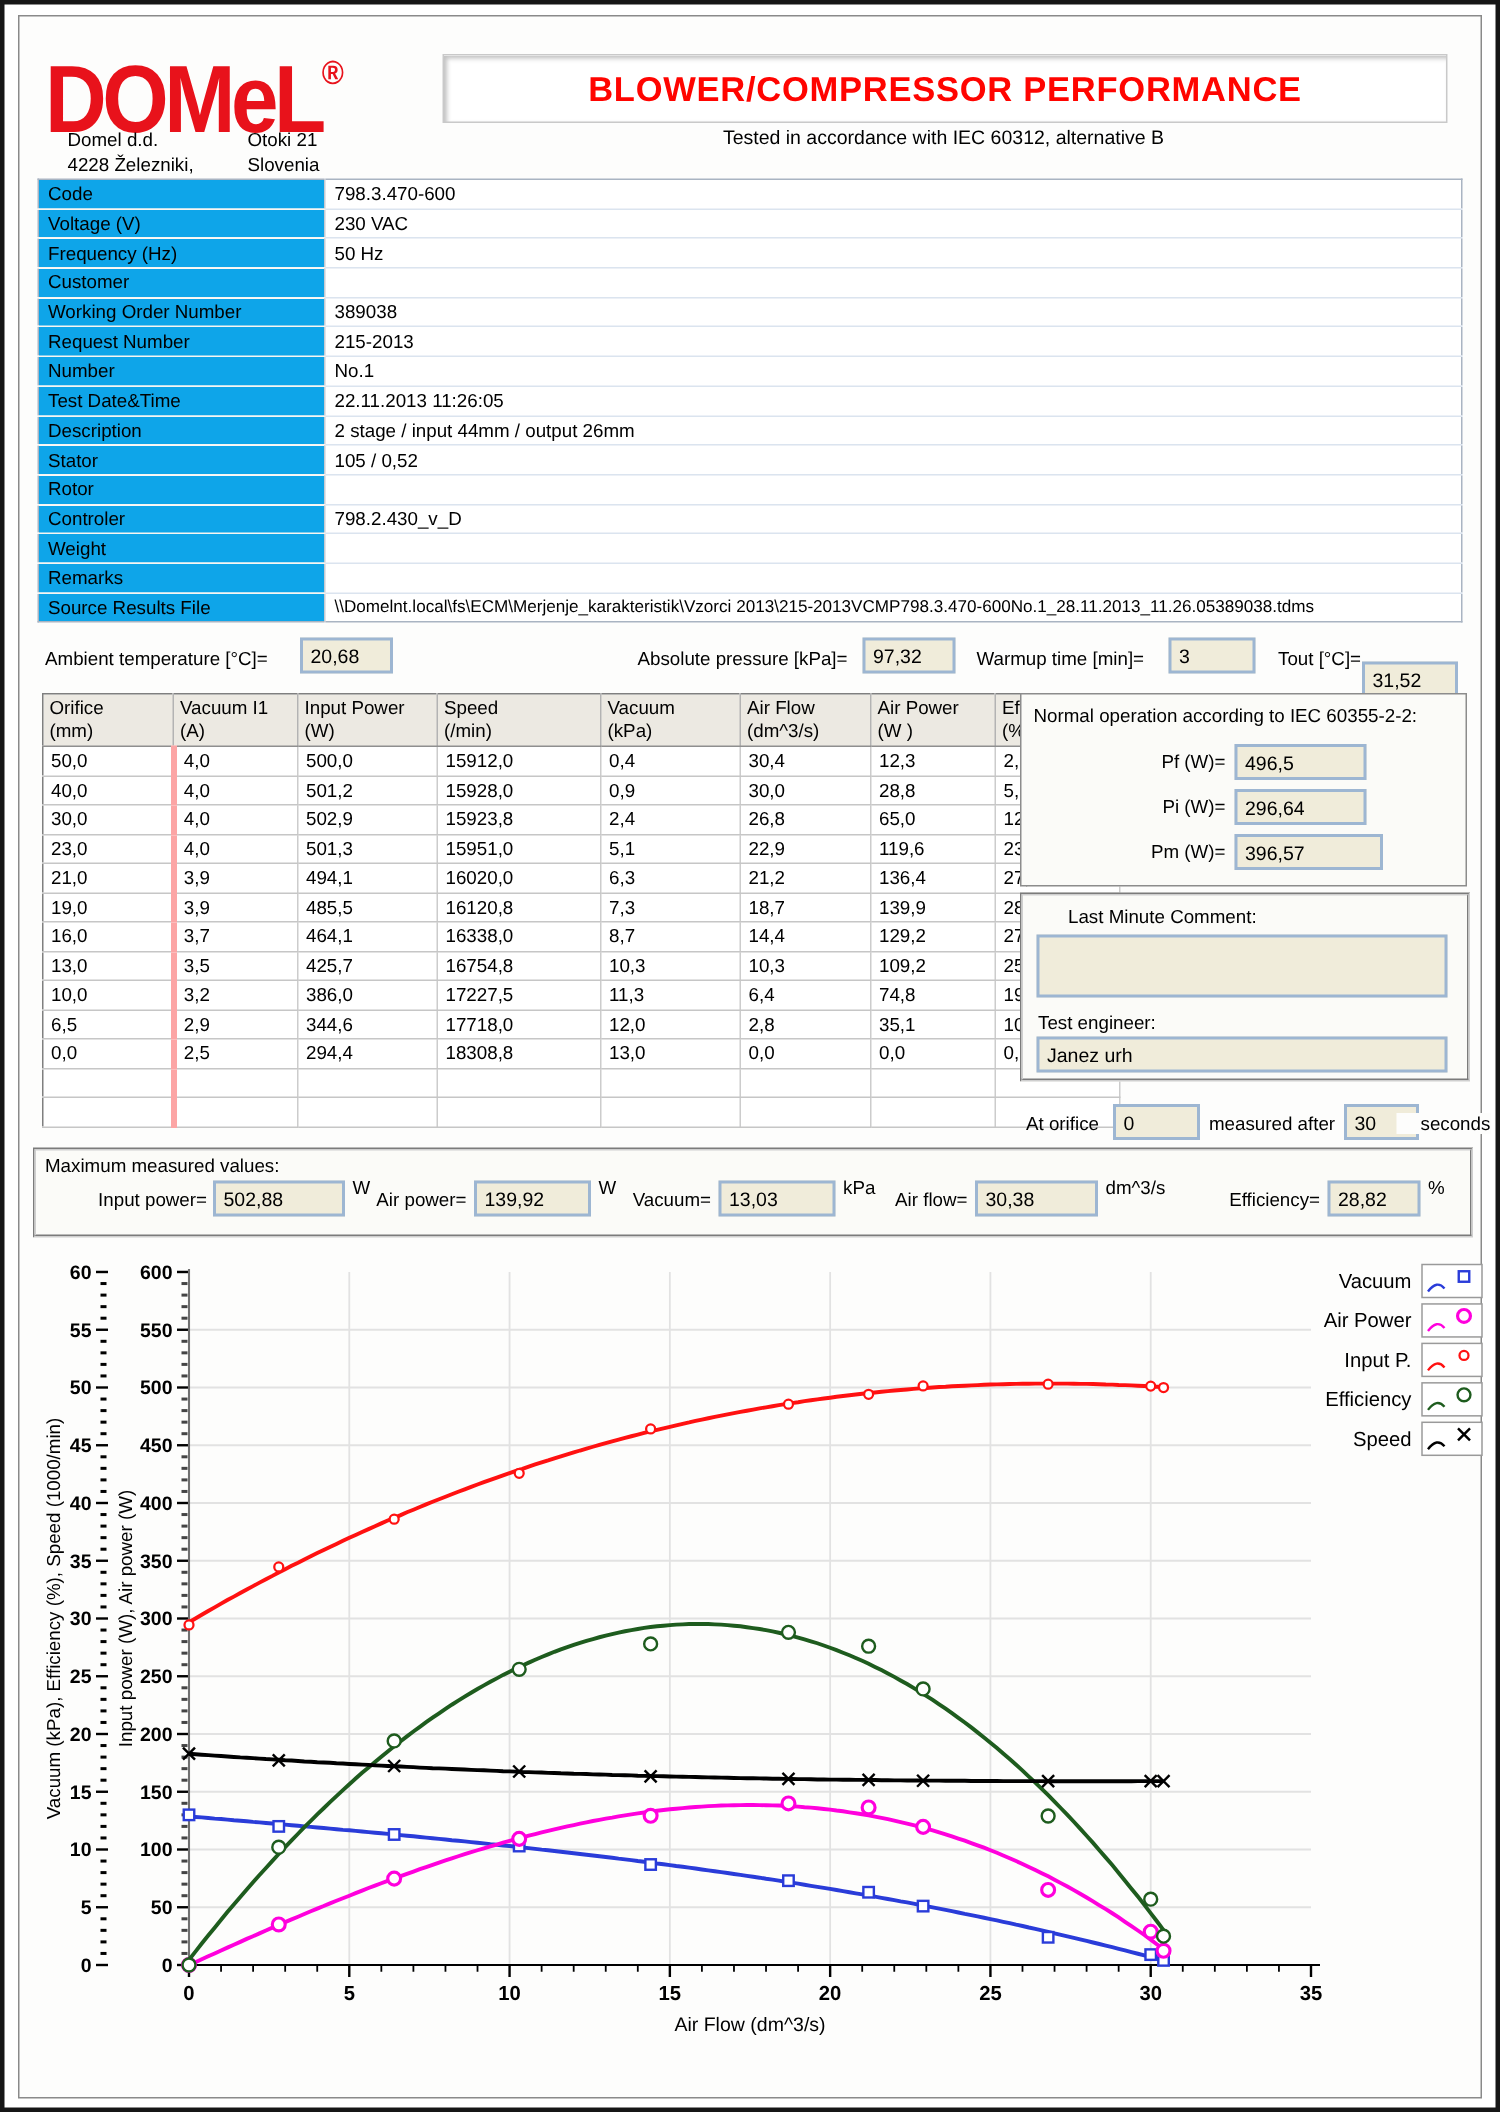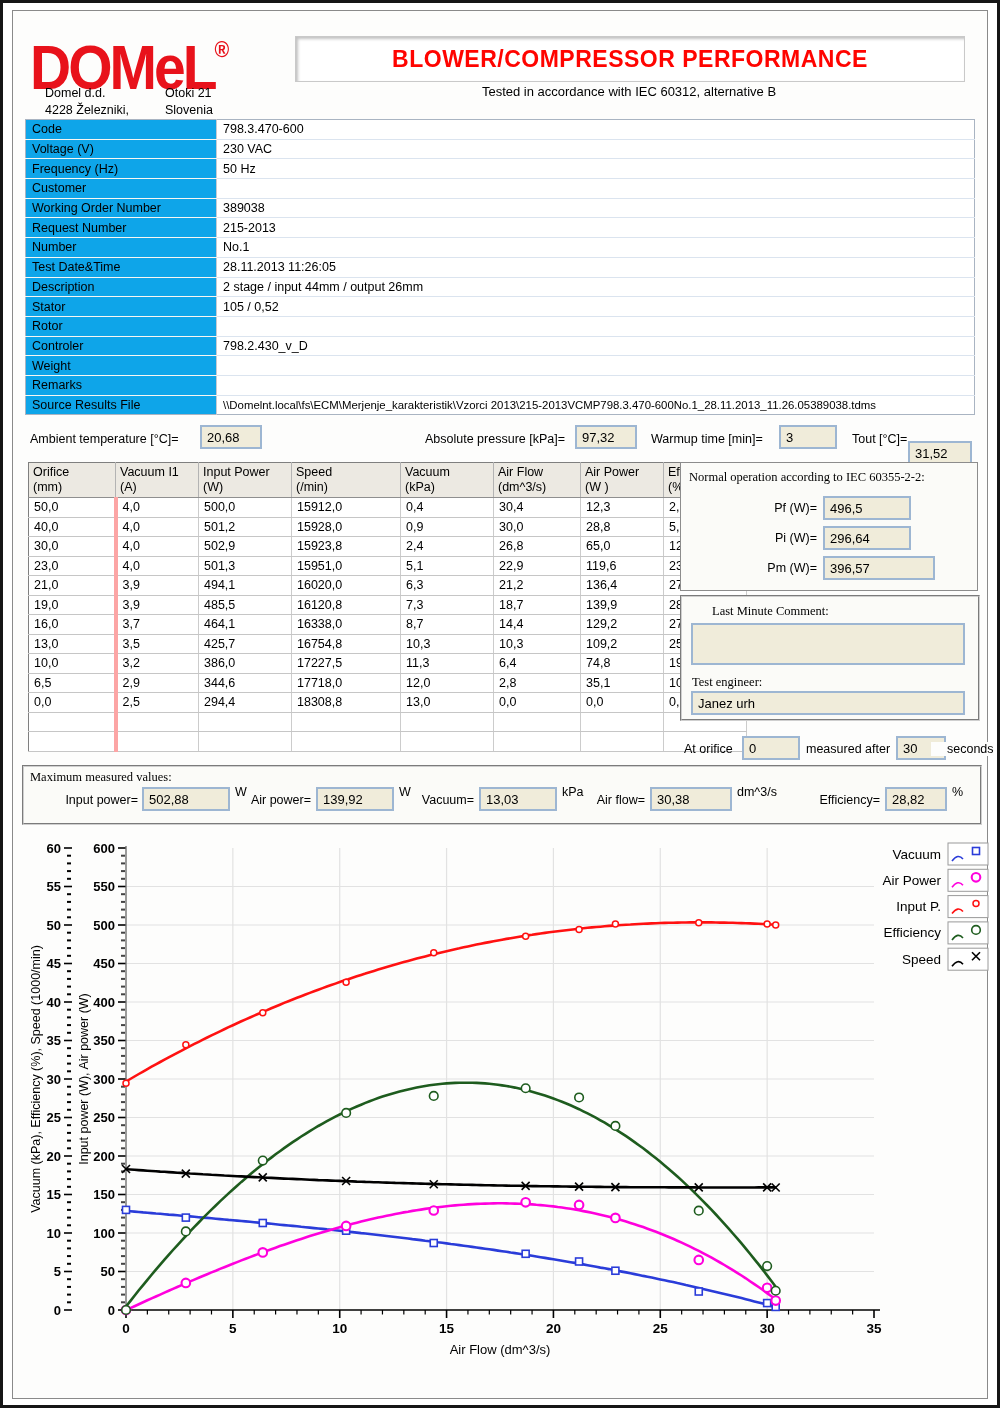--- a/index.html
+++ b/index.html
@@ -39,21 +39,21 @@
         font-size:12.5px;background:#fff;}
   .meas th{background:#ece9e2;font-weight:normal;text-align:left;padding:2px 4px;line-height:15px;
         border-right:1px solid #b3b3b3;border-bottom:1px solid #8f8f8f;vertical-align:top;}
   .meas td{height:18.5px;padding:0 5px;border-right:1px solid #cccccc;border-bottom:1px solid #c6c6c6;
         white-space:nowrap;overflow:hidden;}
   .meas td.cur{border-left:4px solid #fca5a5;}
 
   
   .panel{border:1px solid #8c8c8c;background:#fbfbf8;}
   .groove{border:2px groove #cfcfcf;background:#fbfbf8;}
-  .ptitle{font-size:12.5px;font-family:Liberation Serif, serif;}
+  .ptitle{font-size:12.5px;}
 
   svg text{font-family:"Liberation Sans","DejaVu Sans",sans-serif;}
 </style>
 </head>
 <body>
 
 <div class="page">
   <div class="inner-frame"></div>
 
   <div class="abs logo"><span>DOMeL</span><sup>®</sup></div>
@@ -93,21 +93,21 @@
         <tr>
           <td class="k">Request Number</td>
           <td class="v">215-2013</td>
         </tr>
         <tr>
           <td class="k">Number</td>
           <td class="v">No.1</td>
         </tr>
         <tr>
           <td class="k">Test Date&amp;Time</td>
-          <td class="v">28.11.2013 11:26:05</td>
+          <td class="v">22.11.2013 11:26:05</td>
         </tr>
         <tr>
           <td class="k">Description</td>
           <td class="v">2 stage / input 44mm / output 26mm</td>
         </tr>
         <tr>
           <td class="k">Stator</td>
           <td class="v">105 / 0,52</td>
         </tr>
         <tr>
@@ -314,21 +314,21 @@
   </table>
 
   <div class="abs panel" style="left:680px;top:462px;width:296px;height:127px;">
     <div class="ptitle" style="position:absolute;left:8px;top:7px;">Normal operation according to IEC 60355-2-2:</div>
     <div id="nop-fields">
         <span class="lbl" style="position: absolute; right: 160px; top: 38px;">Pf (W)=</span>
         <input class="inp" readonly="" value="496,5" style="position: absolute; left: 142px; top: 33px; width: 88px;">
         <span class="lbl" style="position: absolute; right: 160px; top: 68px;">Pi (W)=</span>
         <input class="inp" readonly="" value="296,64" style="position: absolute; left: 142px; top: 63px; width: 88px;">
         <span class="lbl" style="position: absolute; right: 160px; top: 98px;">Pm (W)=</span>
-        <input class="inp" readonly="" value="396,57" style="position: absolute; left: 142px; top: 93px; width: 112px;">
+        <input class="inp" readonly="" value="396,57" style="position: absolute; left: 142px; top: 93px; width: 99px;">
       </div>
   </div>
 
   <div class="abs groove" style="left:680px;top:595px;width:296px;height:122px;">
     <div class="ptitle" style="position:absolute;left:10px;top:7px;margin-left:20px;">Last Minute Comment:</div>
     <textarea class="inp" style="position: absolute; left: 9px; top: 26px; width: 274px; height: 42px; resize: none;"></textarea>
     <div class="ptitle" style="position:absolute;left:10px;top:78px;">Test engineer:</div>
     <input class="inp" style="position: absolute; left: 9px; top: 94px; width: 274px;" readonly="" value="Janez urh">
   </div>
 

